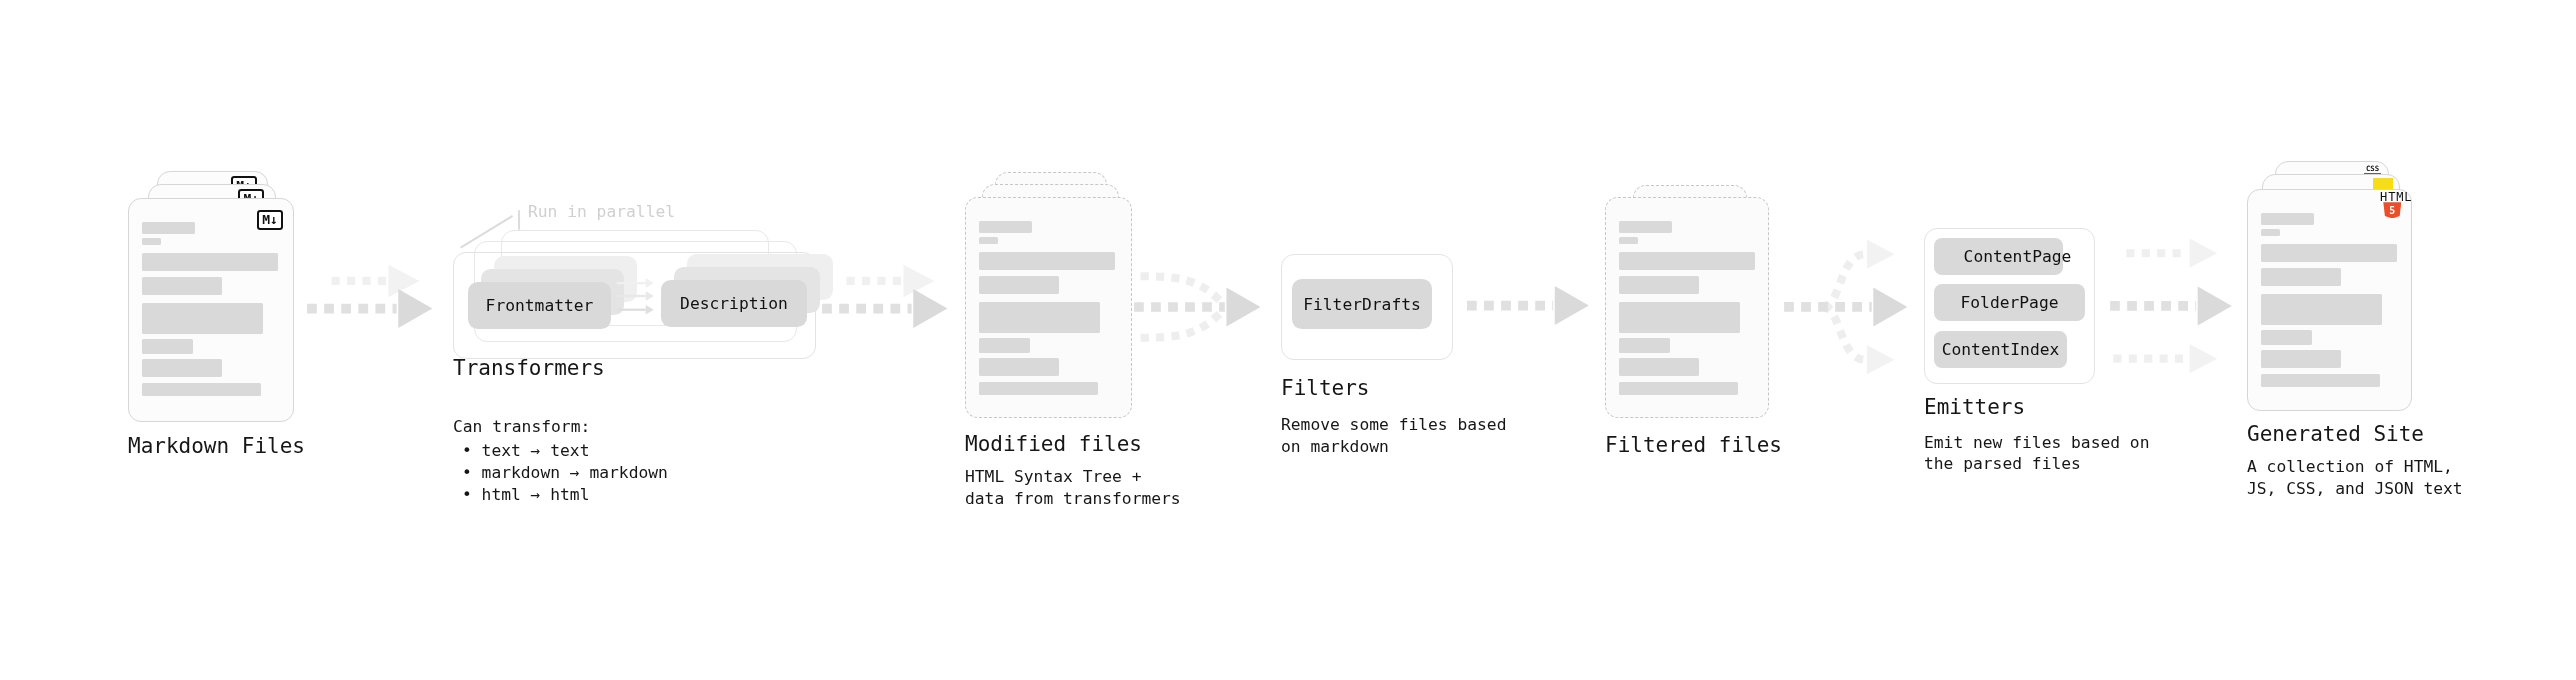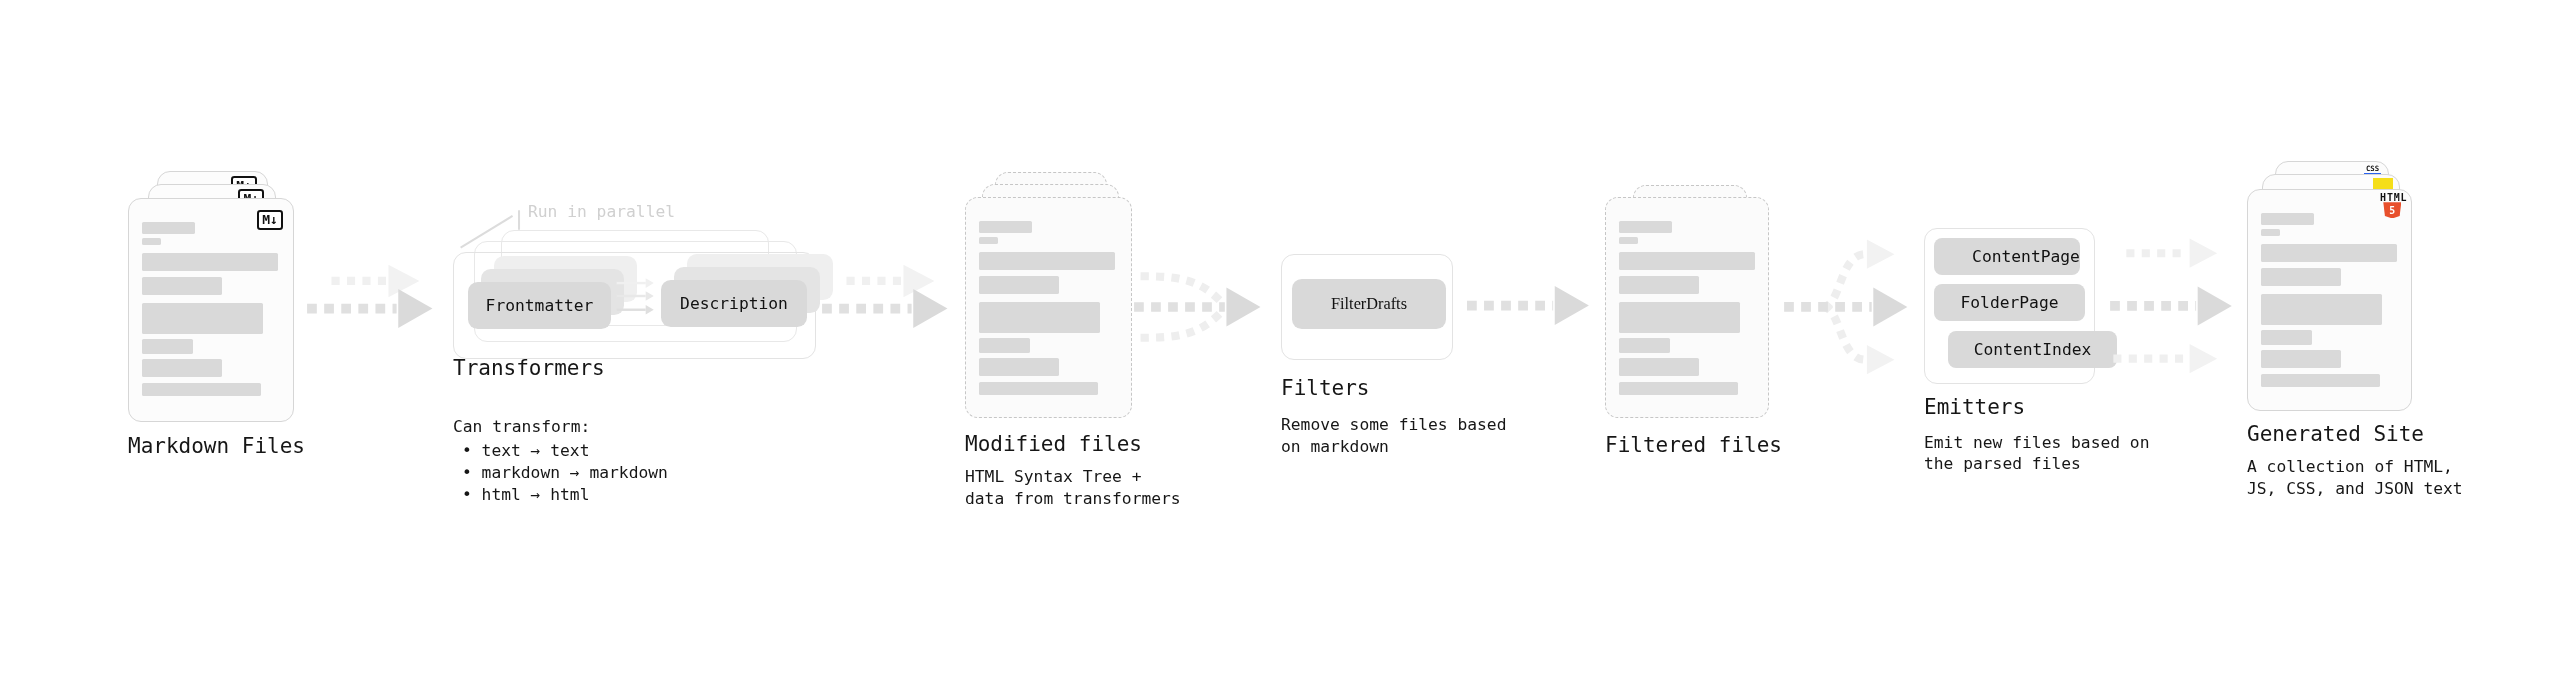--- a/index.html
+++ b/index.html
@@ -40,21 +40,21 @@
   
   .md-badge{position:absolute;background:#ffffff;border:2.4px solid #111;border-radius:3.3px;
             font-size:13px;font-weight:bold;color:#111;padding:0 3.3px;line-height:15.4px;}
 
   
   .js-badge{position:absolute;width:19.5px;height:11.4px;background:#f5de19;}
   .css-badge{position:absolute;width:18px;text-align:center;margin-left:46px;}
   .css-badge .css-txt{font-size:7.3px;font-weight:bold;color:#111;line-height:7.3px;}
   .css-badge .css-bar{width:16.3px;height:2.4px;background:#2962f1;margin:0.8px auto 0;}
   .html5-logo{position:absolute;width:24.4px;text-align:center;}
-  .html5-logo .html-txt{font-size:10px;font-weight:bold;color:#111;line-height:7.3px;letter-spacing:0.8px;}
+  .html5-logo .html-txt{font-size:12px;font-weight:normal;color:#111;line-height:7.3px;letter-spacing:0.8px;}
   .html5-logo .shield{position:relative;width:18px;height:16.3px;margin:0.8px auto 0;background:#e8502c;
        clip-path:polygon(0 0,100% 0,91% 85%,50% 100%,9% 85%);}
   .html5-logo .shield span{position:absolute;left:0;right:0;top:2.4px;font-size:9.8px;font-weight:bold;color:#fff;}
 
   svg{position:absolute;overflow:visible;}
 </style>
 </head>
 <body>
 
 <div class="canvas">
@@ -153,21 +153,21 @@
 
   <svg style="left:1134px;top:260px;" width="146" height="94" viewBox="0 0 180 116">
     <path d="M8,20 C55,20 80,24 106,50" stroke="#eeeeee" stroke-width="10" stroke-dasharray="10 9" fill="none"></path>
     <path d="M8,96 C55,96 80,92 106,66" stroke="#eeeeee" stroke-width="10" stroke-dasharray="10 9" fill="none"></path>
     <line x1="0" y1="58" x2="112" y2="58" stroke="#e0e0e0" stroke-width="12" stroke-dasharray="12 9"></line>
     <polygon points="114,34 156,58 114,82" fill="#dadada"></polygon>
   </svg>
 
   <div>
     <div class="outline" style="left:1281px;top:254px;width:172px;height:106px;"></div>
-    <div class="gbox" style="left:1292px;top:279px;width:154px;height:50px;font-family:Liberation Serif, serif;">FilterDrafts</div>
+    <div class="gbox" style="left:1292px;top:279px;width:140px;height:50px;">FilterDrafts</div>
     <div class="stage-label" style="left:1281px;top:376px;">Filters</div>
     <div class="stage-desc" style="left:1281px;top:414px;">Remove some files based</div>
     <div class="stage-desc" style="left:1281px;top:436px;">on markdown</div>
   </div>
 
   <svg style="left:1467px;top:277px;" width="130" height="57" viewBox="0 0 160 70">
     <line x1="0" y1="35" x2="106" y2="35" stroke="#e0e0e0" stroke-width="12" stroke-dasharray="12 9"></line>
     <polygon points="108,11 150,35 108,59" fill="#dadada"></polygon>
   </svg>
 
@@ -192,23 +192,23 @@
     <path d="M48,85 C70,85 68,20 100,20" stroke="#eeeeee" stroke-width="10" stroke-dasharray="10 9" fill="none"></path>
     <path d="M48,85 C70,85 68,150 100,150" stroke="#eeeeee" stroke-width="10" stroke-dasharray="10 9" fill="none"></path>
     <polygon points="102,2 136,20 102,38" fill="#f2f2f2"></polygon>
     <polygon points="102,132 136,150 102,168" fill="#f2f2f2"></polygon>
     <line x1="0" y1="85" x2="108" y2="85" stroke="#e0e0e0" stroke-width="12" stroke-dasharray="12 9"></line>
     <polygon points="110,61 152,85 110,109" fill="#dadada"></polygon>
   </svg>
 
   <div>
     <div class="outline" style="left:1924px;top:228px;width:171px;height:156px;"></div>
-    <div class="gbox" style="left:1934px;top:238px;width:146px;height:37px;border-radius:8.1px;padding-left:38px;">ContentPage</div>
+    <div class="gbox" style="left:1934px;top:238px;width:129px;height:37px;border-radius:8.1px;padding-left:38px;">ContentPage</div>
     <div class="gbox" style="left:1934px;top:284px;width:151px;height:37px;border-radius:8.1px;">FolderPage</div>
-    <div class="gbox" style="left:1934px;top:331px;width:169px;height:37px;border-radius:8.1px;margin-left:14px;">ContentIndex</div>
+    <div class="gbox" style="left:1934px;top:331px;width:133px;height:37px;border-radius:8.1px;">ContentIndex</div>
     <div class="stage-label" style="left:1924px;top:395px;">Emitters</div>
     <div class="stage-desc" style="left:1924px;top:432px;">Emit new files based on</div>
     <div class="stage-desc" style="left:1924px;top:453px;">the parsed files</div>
   </div>
 
   <svg style="left:2110px;top:237px;" width="130" height="146" viewBox="0 0 160 180">
     <line x1="20" y1="20" x2="96" y2="20" stroke="#efefef" stroke-width="10" stroke-dasharray="10 9"></line>
     <polygon points="98,2 132,20 98,38" fill="#f2f2f2"></polygon>
     <line x1="0" y1="85" x2="106" y2="85" stroke="#e0e0e0" stroke-width="12" stroke-dasharray="12 9"></line>
     <polygon points="108,61 150,85 108,109" fill="#dadada"></polygon>

